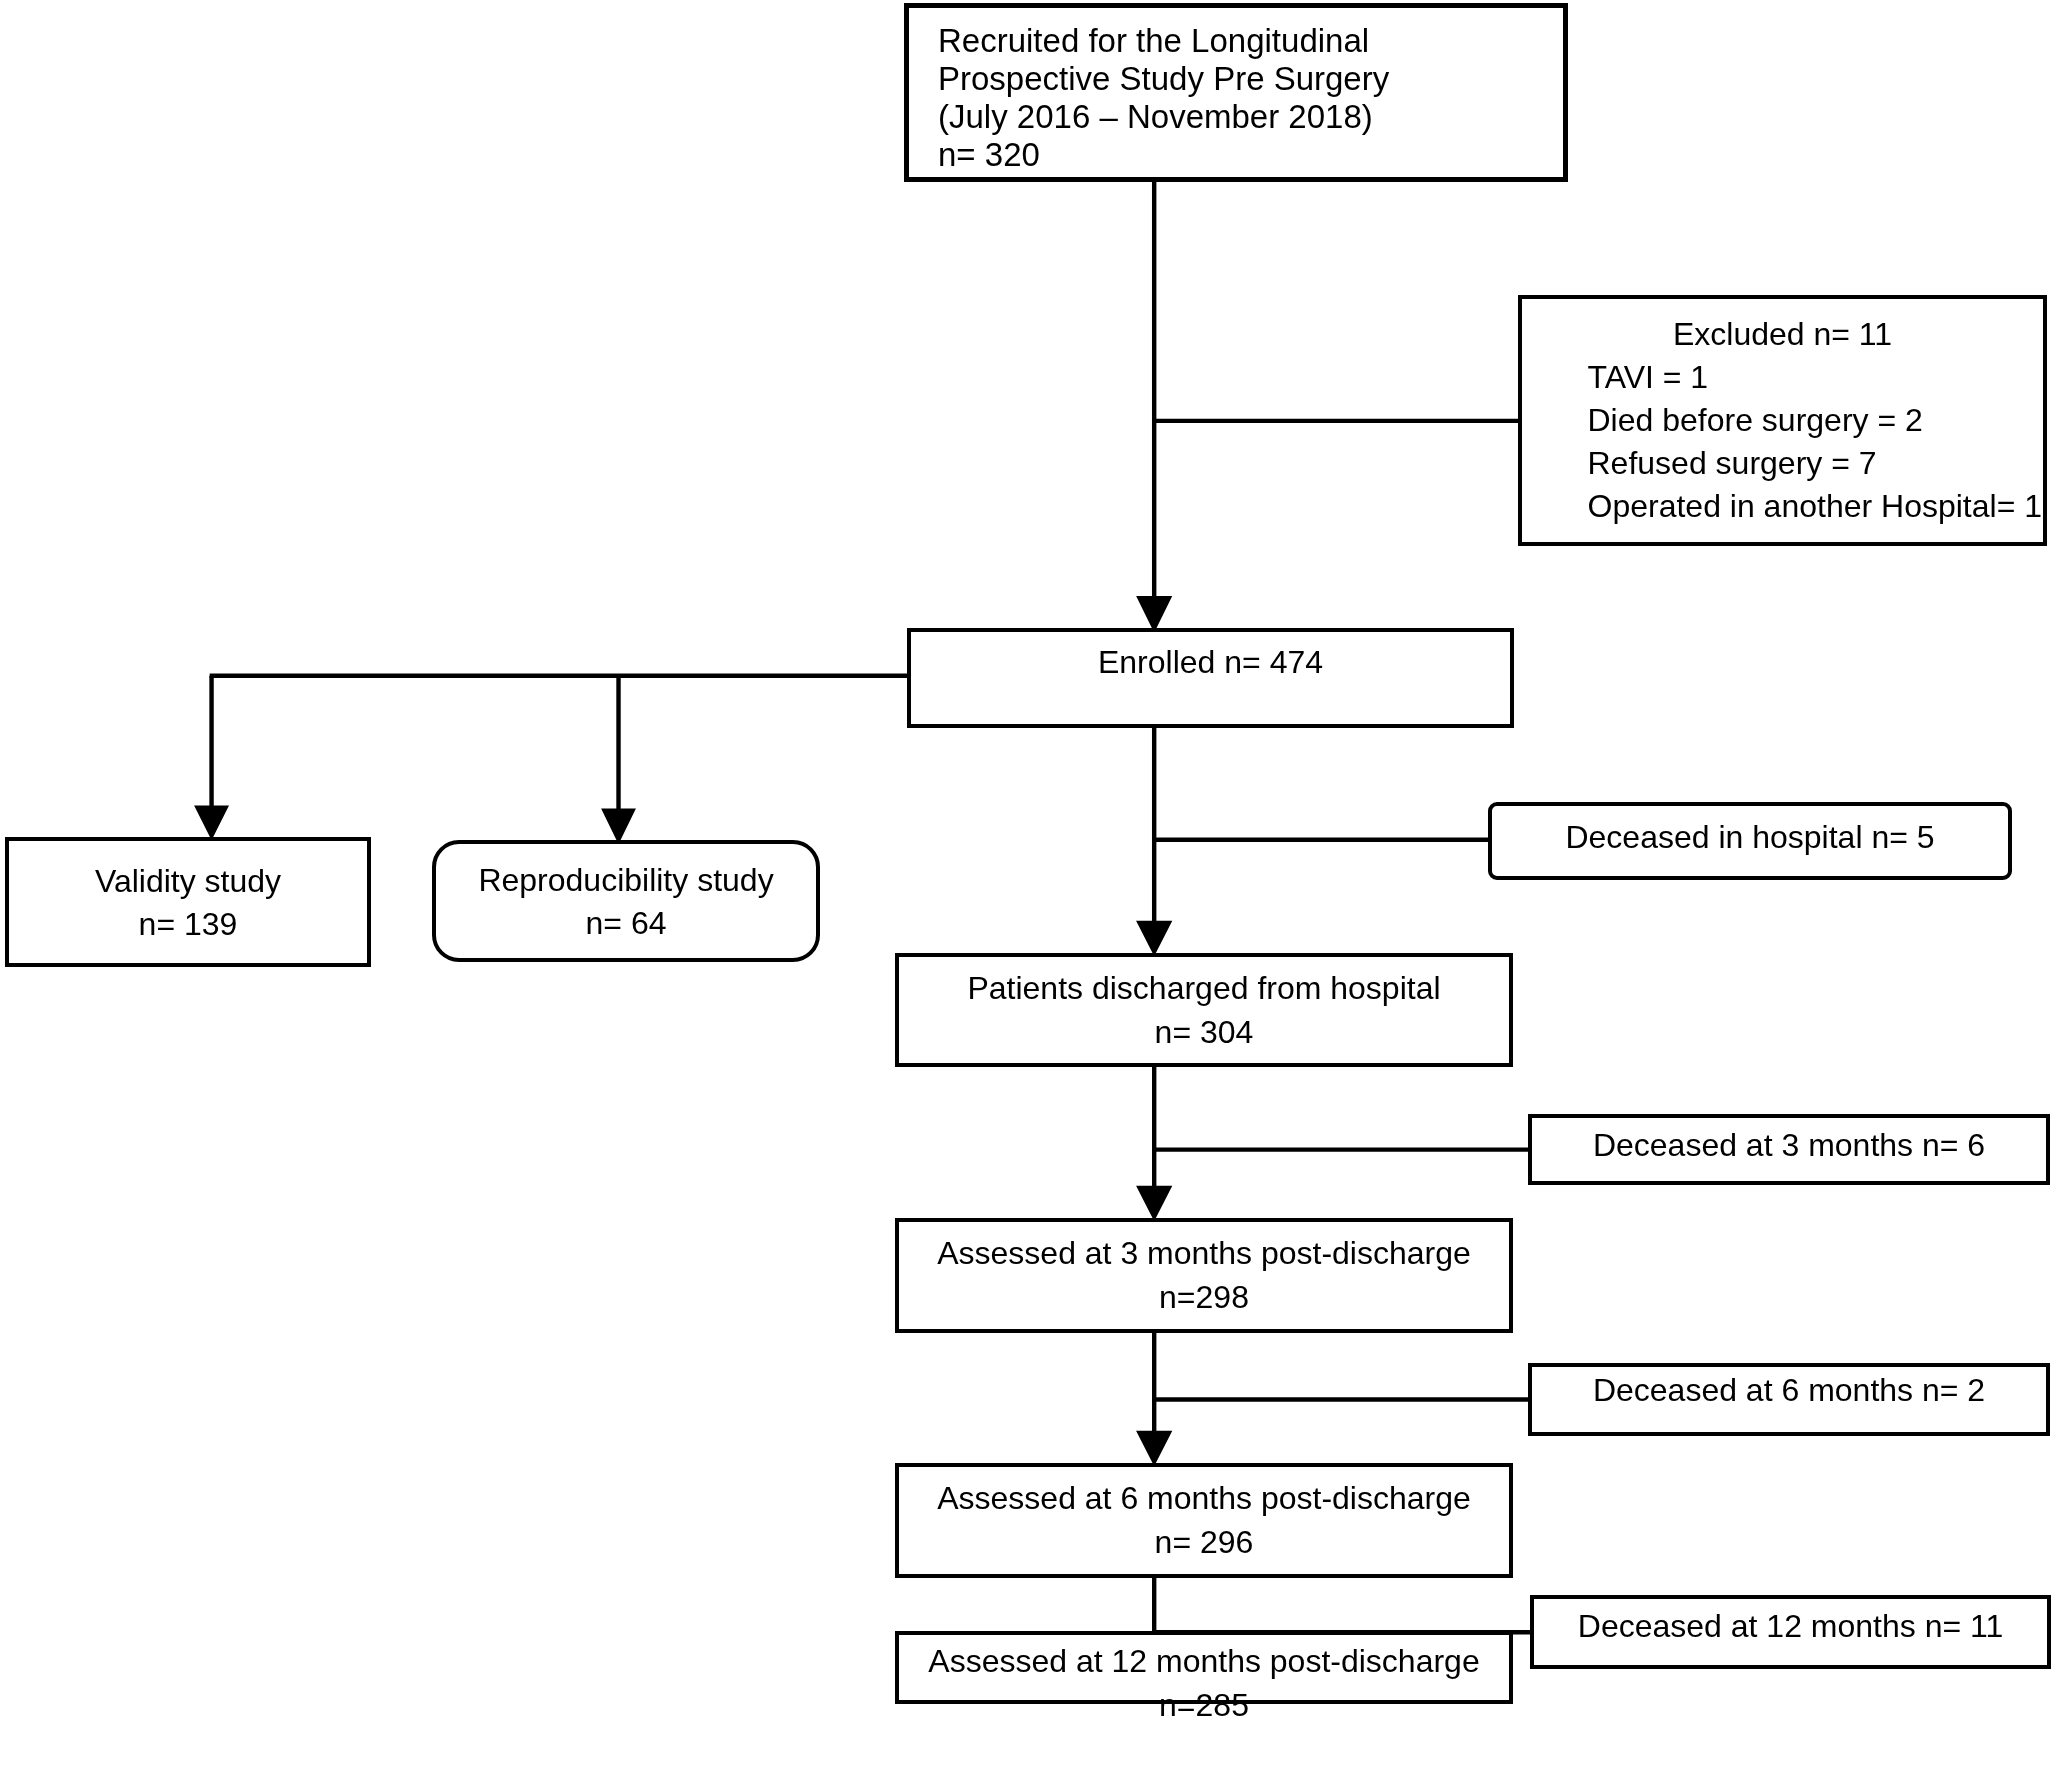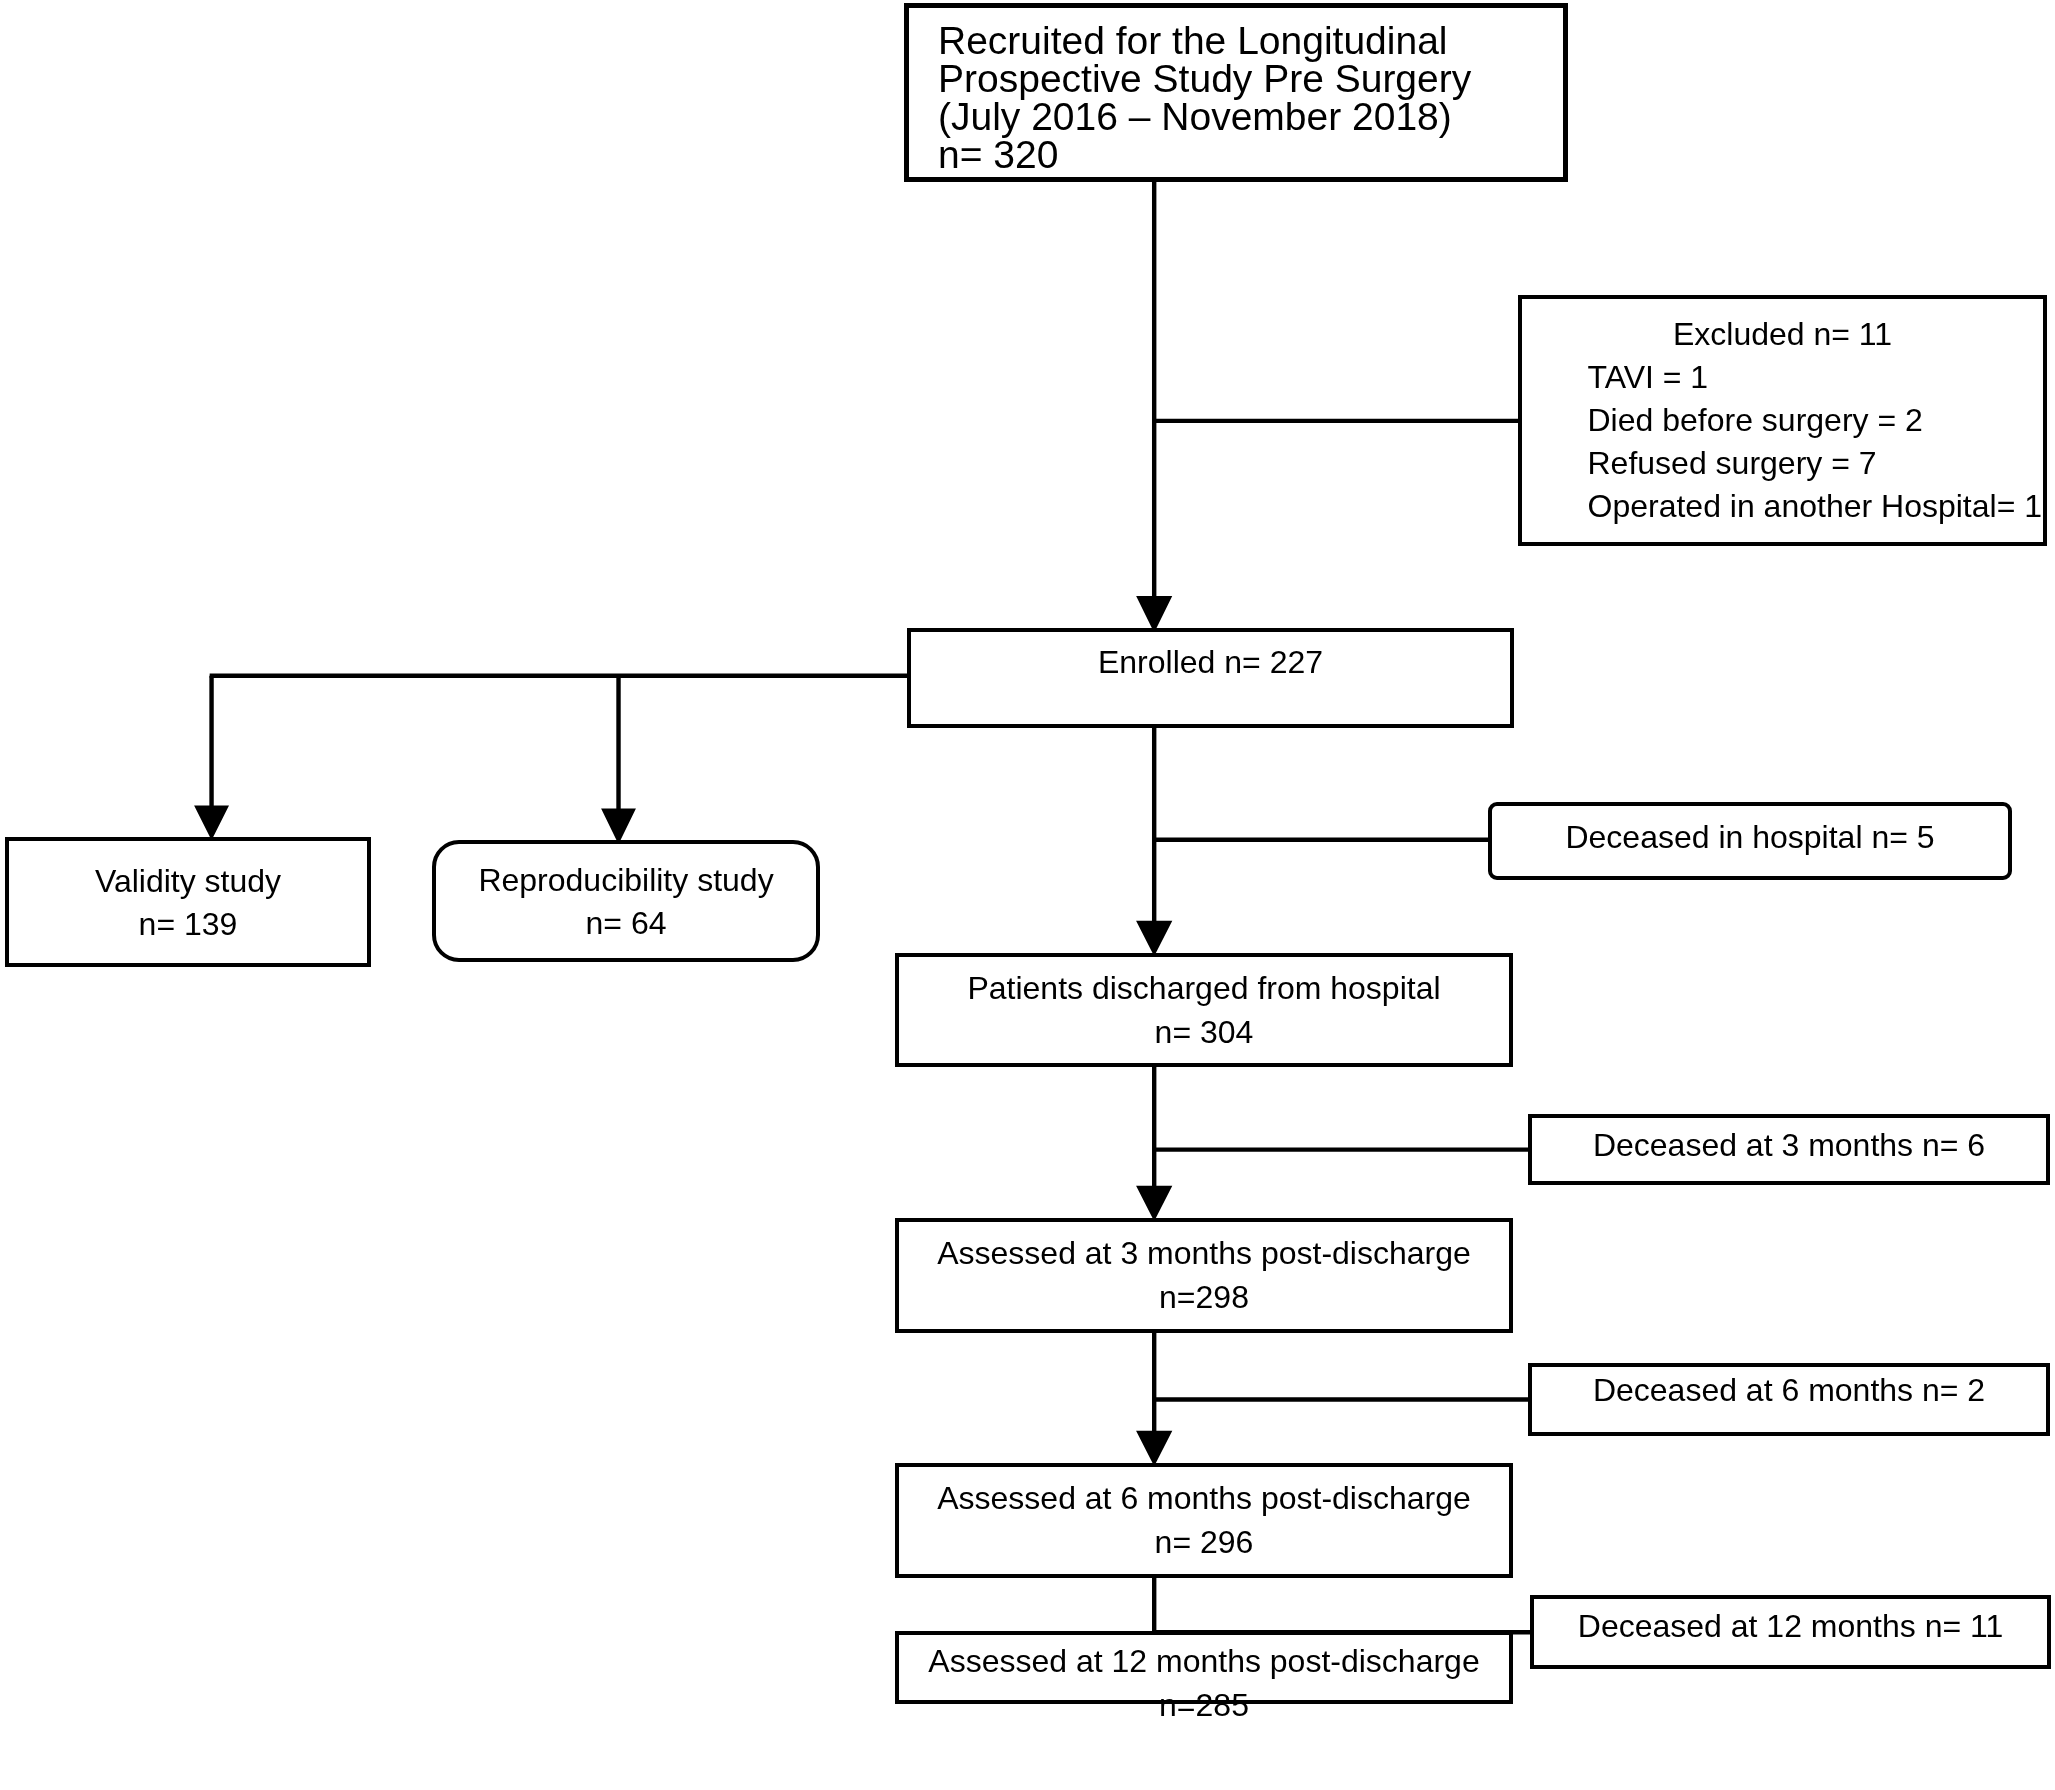--- a/index.html
+++ b/index.html
@@ -9,21 +9,21 @@
     color:#000;
   }
   .canvas{position:relative;width:2056px;height:1790px;background:#fff;overflow:hidden;}
   .connectors{position:absolute;left:0;top:0;width:2056px;height:1790px;}
   .box{
     position:absolute;box-sizing:border-box;background:#fff;
     border:4.4px solid #000;font-size:32px;line-height:42px;color:#000;
   }
   .ln{white-space:nowrap;}
   
-  #recruited{left:904px;top:2.5px;width:664px;height:179px;border-width:5px;padding:14px 6.3px 0 29px;font-size:39px;line-height:38px;}
+  #recruited{left:904px;top:2.5px;width:664px;height:179px;border-width:5px;padding:14px 6.3px 0 29px;font-size:33px;line-height:38px;}
   #excluded{left:1518px;top:295px;width:529px;height:251px;padding-top:14px;line-height:43px;}
   #excluded .title{text-align:center;}
   #excluded .item{padding-left:21.5px;margin-left:44px;}
   #enrolled{left:907px;top:628px;width:607px;height:100px;text-align:center;padding-top:12.6px;line-height:35px;}
   #validity{left:5px;top:837px;width:366px;height:130px;text-align:center;padding-top:19px;line-height:43px;}
   #reproducibility{left:432px;top:840px;width:388px;height:122px;text-align:center;padding-top:15px;line-height:43px;border-radius:27px;}
   #deceased-hospital{left:1488px;top:802px;width:524px;height:78px;text-align:center;padding-top:14px;line-height:35px;border-radius:9px;}
   #discharged{left:895px;top:953px;width:618px;height:114px;text-align:center;padding-top:8.8px;line-height:44px;}
   #deceased-3m{left:1528px;top:1114px;width:522px;height:71px;text-align:center;padding-top:10px;line-height:35px;}
   #assessed-3m{left:895px;top:1218px;width:618px;height:115px;text-align:center;padding-top:8.8px;line-height:44px;}
@@ -82,21 +82,21 @@
 
   <div class="box" id="excluded">
     <div class="ln title">Excluded n= 11</div>
     <div class="ln item">TAVI = 1</div>
     <div class="ln item">Died before surgery = 2</div>
     <div class="ln item">Refused surgery = 7</div>
     <div class="ln item">Operated in another Hospital= 1</div>
   </div>
 
   <div class="box" id="enrolled">
-    <div class="ln">Enrolled n= 227</div>
+    <div class="ln">Enrolled n= 474</div>
   </div>
 
   <div class="box" id="validity">
     <div class="ln">Validity study</div>
     <div class="ln">n= 139</div>
   </div>
 
   <div class="box" id="reproducibility">
     <div class="ln">Reproducibility study</div>
     <div class="ln">n= 64</div>

